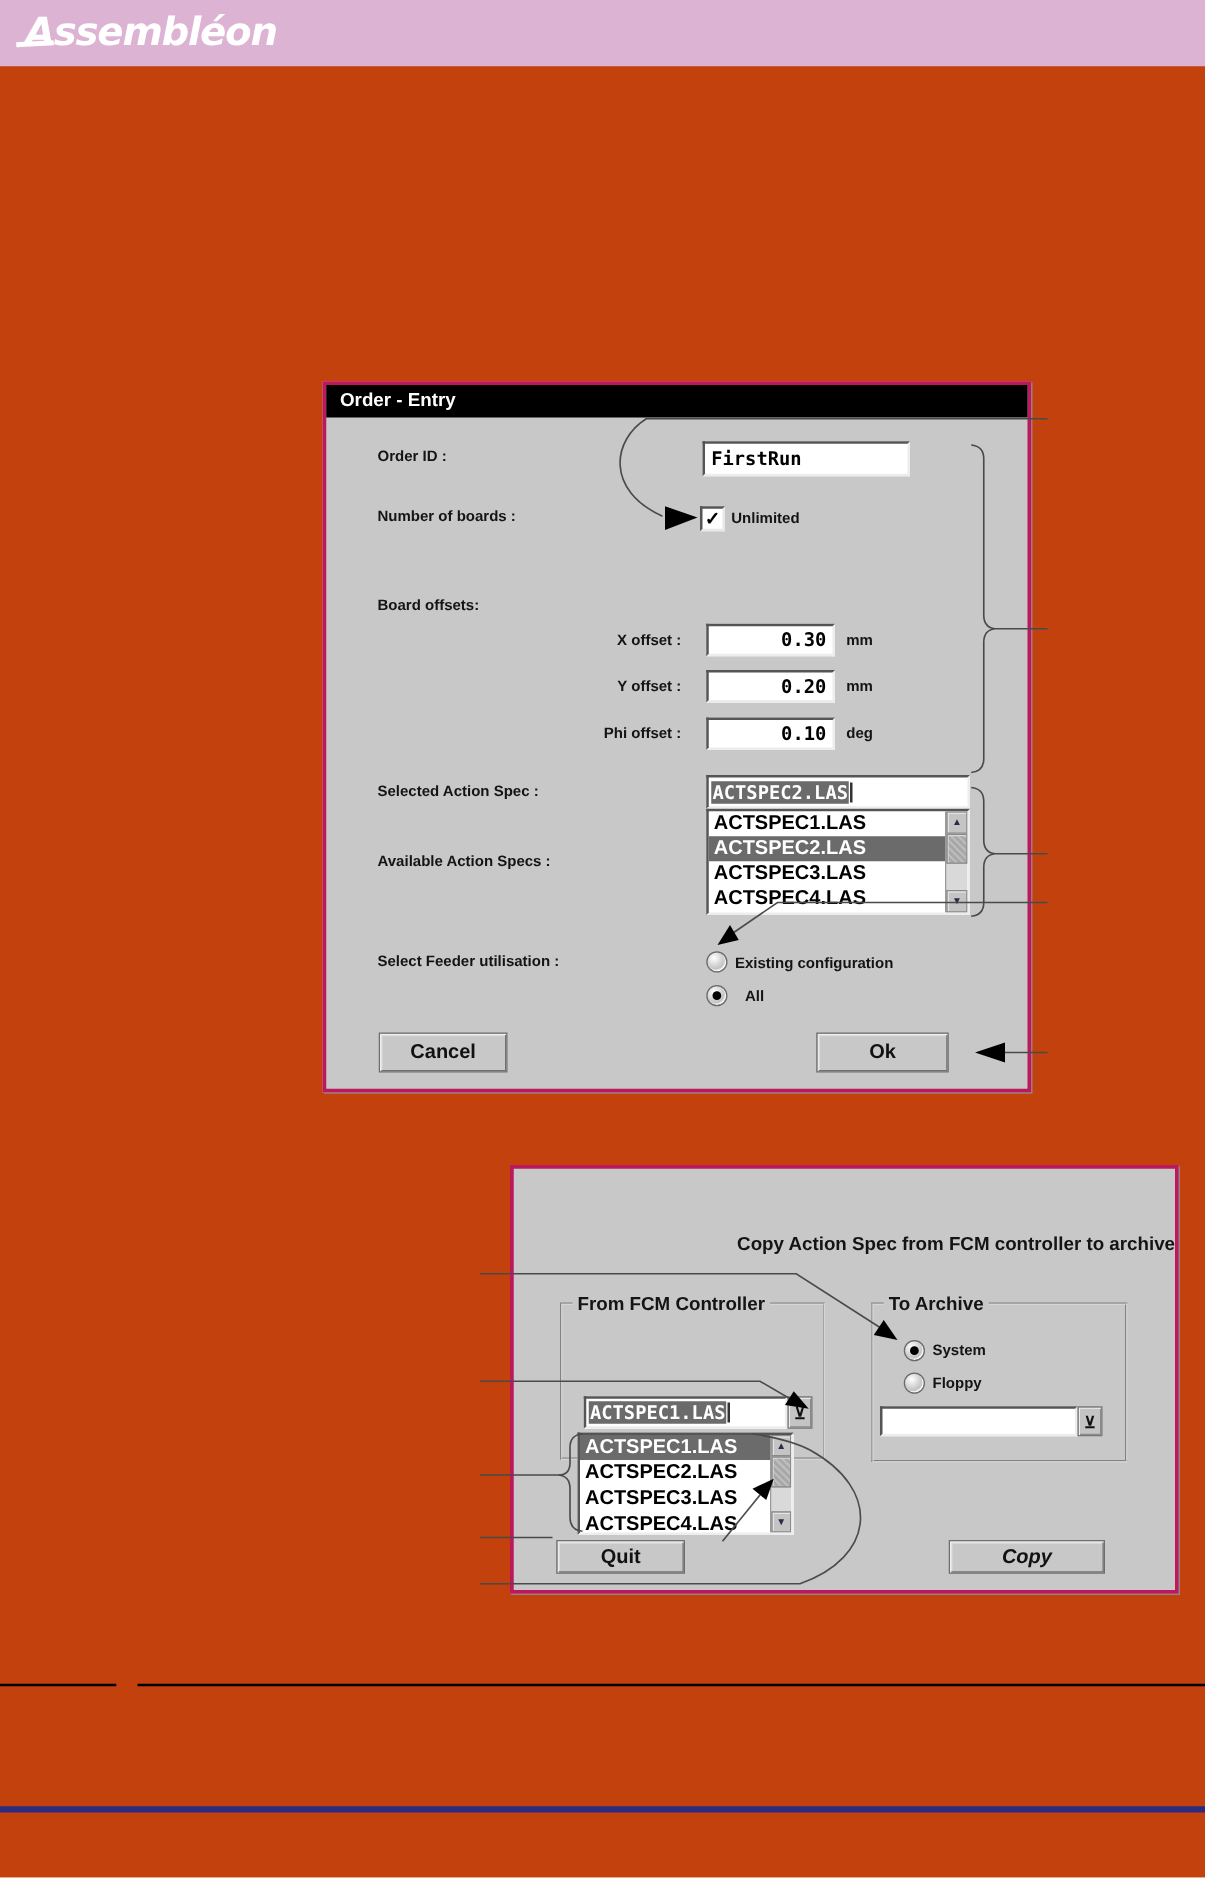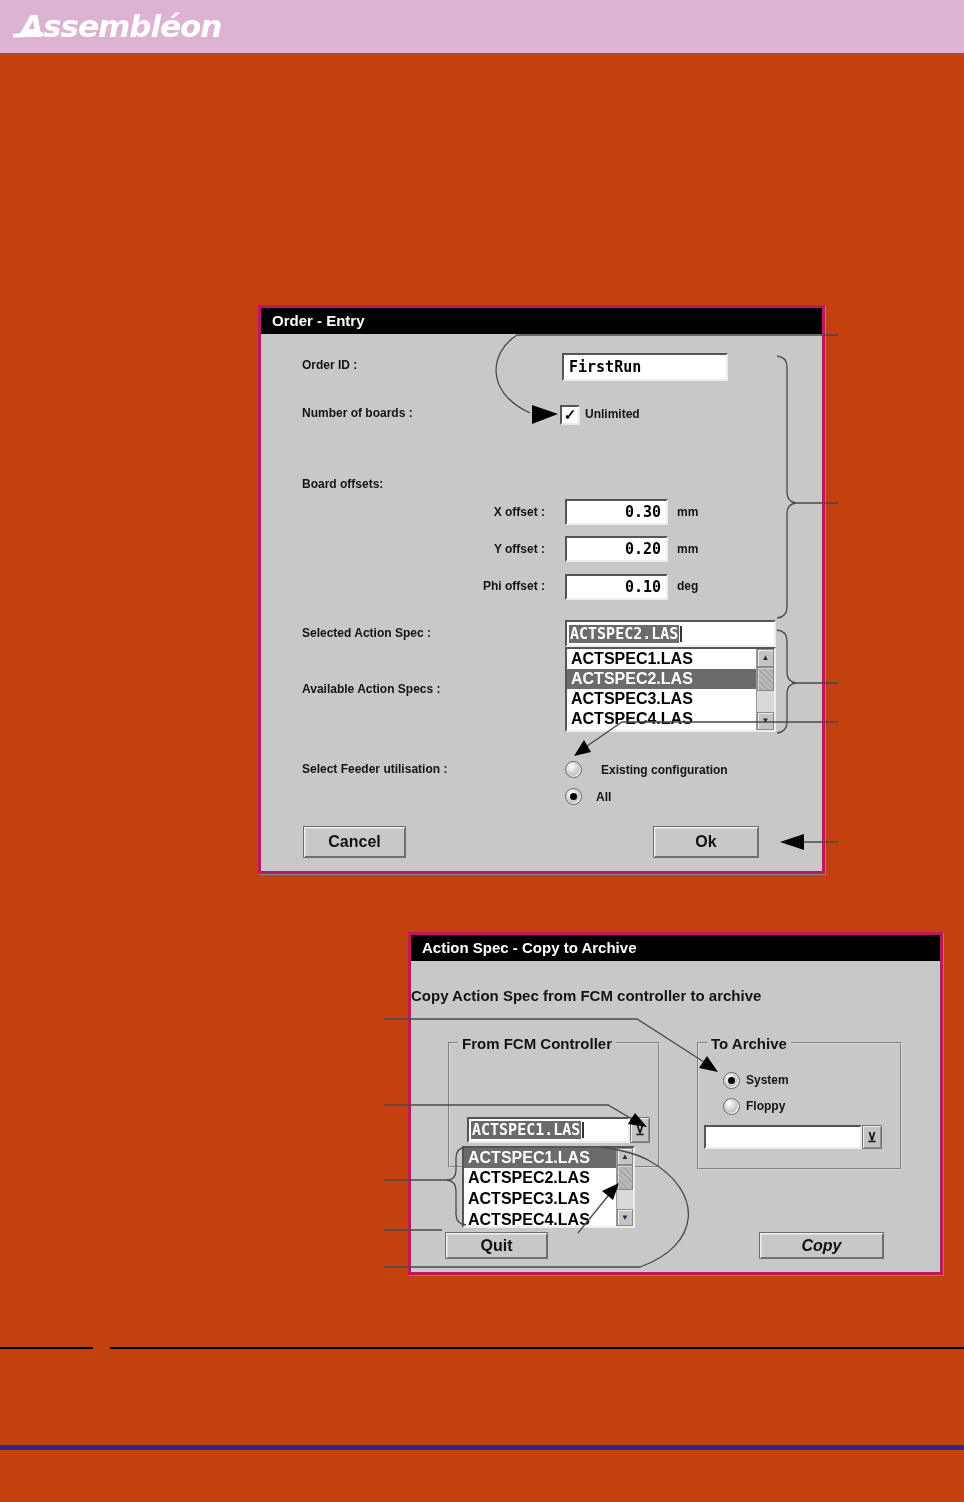--- a/index.html
+++ b/index.html
@@ -130,34 +130,33 @@
         <div class="sb-thumb" style="height:24px;"></div>
         <div class="sb-track"></div>
         <div class="sb-btn" style="height:18px;">
           <span>▼</span>
         </div>
       </div>
     </div>
 
     <div class="lbl abs" style="left:41px; top:454px;">Select Feeder utilisation :</div>
     <div class="radio abs" style="left:304px; top:453px;"></div>
-    <div class="lbl abs" style="left:340px; top:455px;">Existing configuration</div>
+    <div class="lbl abs" style="left:327px; top:455px;">Existing configuration</div>
     <div class="radio abs" style="left:304px; top:480px;">
       <span class="dot"></span>
     </div>
     <div class="lbl abs" style="left:335px; top:482px;">All</div>
 
     <div class="btn abs" style="left:42px; top:518px; width:103px; height:32px;">Cancel</div>
     <div class="btn abs" style="left:392px; top:518px; width:106px; height:32px;">Ok</div>
   </div>
 
   <div class="dialog abs" style="left:408px; top:932px; width:535px; height:343px;">
-    <div class="titlebar">Action Spec - Copy to Archive</div>
-
-    <div class="lbl abs" style="left:0; right:0; top:52px; text-align:left; font-size:15px;">Copy Action Spec from FCM controller to archive</div>
+
+    <div class="lbl abs" style="left:0; right:0; top:52px; text-align:right; font-size:15px;">Copy Action Spec from FCM controller to archive</div>
 
     <div class="group abs" style="left:37px; top:107px; width:212px; height:126px;">
       <div class="legend" style="left:8px;">From FCM Controller</div>
     </div>
     <div class="sunken field abs" style="left:56px; top:182px; width:163px; height:26px; padding:0 2px;">
       <span class="selhl">ACTSPEC1.LAS</span>
       <span class="caret-bar"></span>
     </div>
     <div class="combo-btn abs" style="left:219px; top:182px; width:20px; height:26px;">
       <span>⊻</span>

